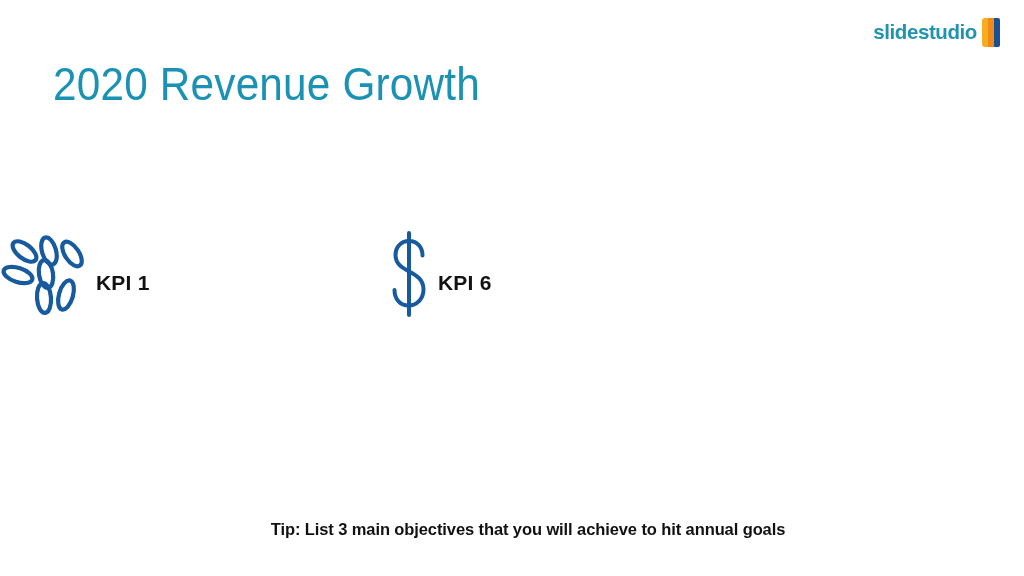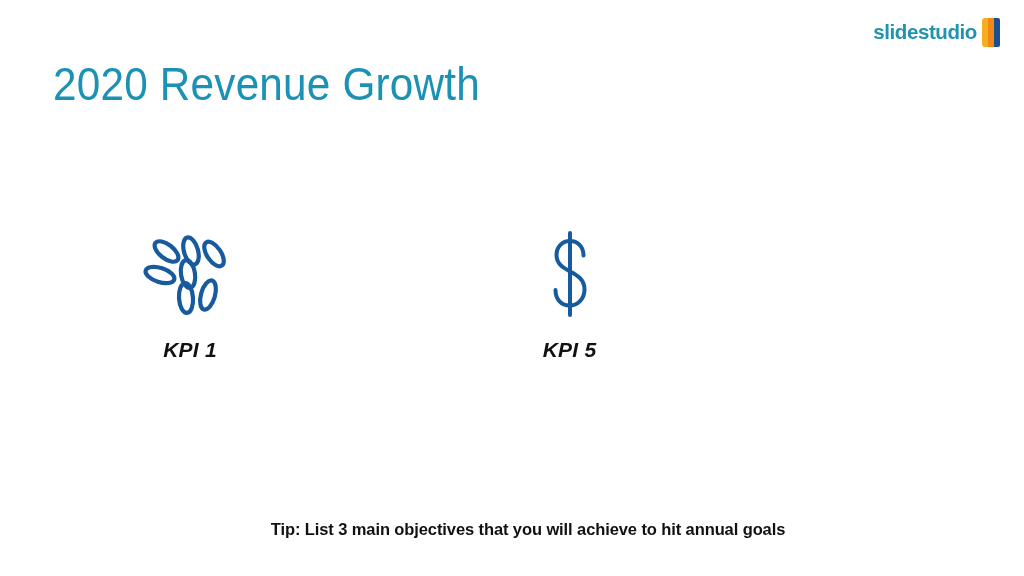--- a/index.html
+++ b/index.html
@@ -75,23 +75,22 @@
   .kpi-row {
     position: absolute;
     left: 0;
     top: 228px;
     width: 1024px;
     display: flex;
   }
   .kpi-col {
     flex: 1 1 0;
     display: flex;
-    flex-direction: column;
+    flex-direction: row;
     align-items: center;
-    font-style: italic;
   }
   .kpi-col.c1 { flex: 0 0 380px; }
   .kpi-col.c2 { flex: 0 0 265px; }
   .kpi-col.c3 { flex: 0 0 379px; }
 
   .kpi-icon {
     height: 92px;
     display: flex;
     align-items: center;
     justify-content: center;
@@ -171,21 +170,21 @@
             <path d="M42.5 26.5
                      C42.5 17.5 36.5 12 29 12
                      C21.5 12 15.5 17.5 15.5 26
                      C15.5 34.5 21.5 38.5 29 42.5
                      C37 46.5 43.5 51 43.5 60.5
                      C43.5 70 36.5 76.5 28.5 76.5
                      C20.5 76.5 14.5 70.5 14.5 61"></path>
           </g>
         </svg>
       </div>
-      <div class="kpi-label">KPI 5</div>
+      <div class="kpi-label">KPI 6</div>
     </div>
 
   </div>
 
   <div class="tip">
     <span class="tip-lead">Tip:</span><span class="tip-body"> List 3 main objectives that you will achieve to hit annual goals</span>
   </div>
 
 </div>
 

